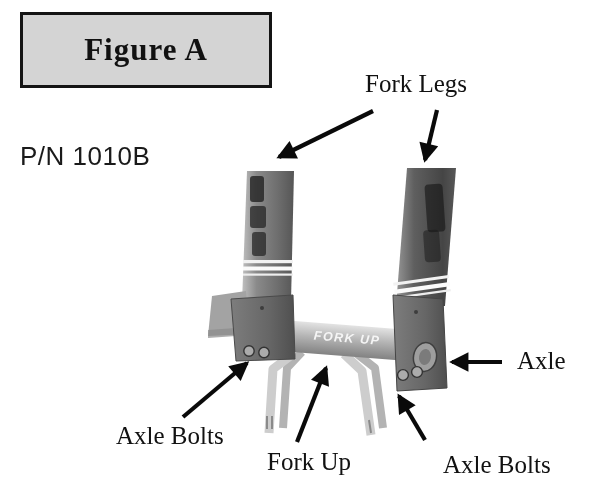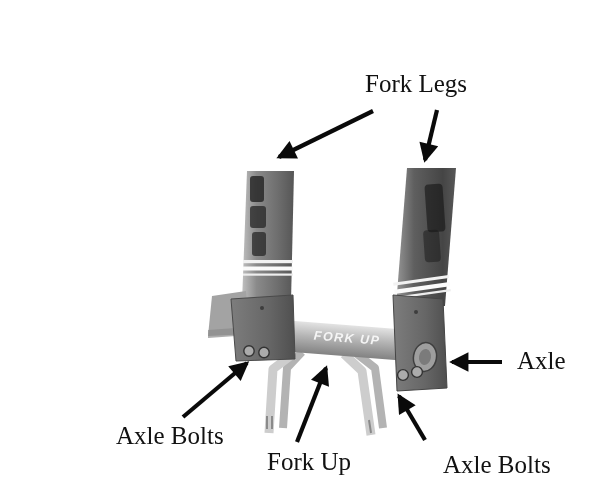--- a/index.html
+++ b/index.html
@@ -27,21 +27,25 @@
   .cl-axle-bolts-left{left:116px;top:422px;}
   .cl-fork-up{left:267px;top:448px;}
   .cl-axle-bolts-right{left:443px;top:451px;}
   svg{position:absolute;left:0;top:0;}
 </style>
 </head>
 <body>
 
 <div class="stage">
 
+  <div class="figure-box">
+    <span>Figure A</span>
+  </div>
 
+  <div class="pn">P/N 1010B</div>
 
   <div class="callout cl-fork-legs">Fork Legs</div>
   <div class="callout cl-axle">Axle</div>
   <div class="callout cl-axle-bolts-left">Axle Bolts</div>
   <div class="callout cl-fork-up">Fork Up</div>
   <div class="callout cl-axle-bolts-right">Axle Bolts</div>
 
   <svg width="600" height="497" viewBox="0 0 600 497">
     <defs>
       <linearGradient id="legL" x1="0" y1="0" x2="1" y2="0">

